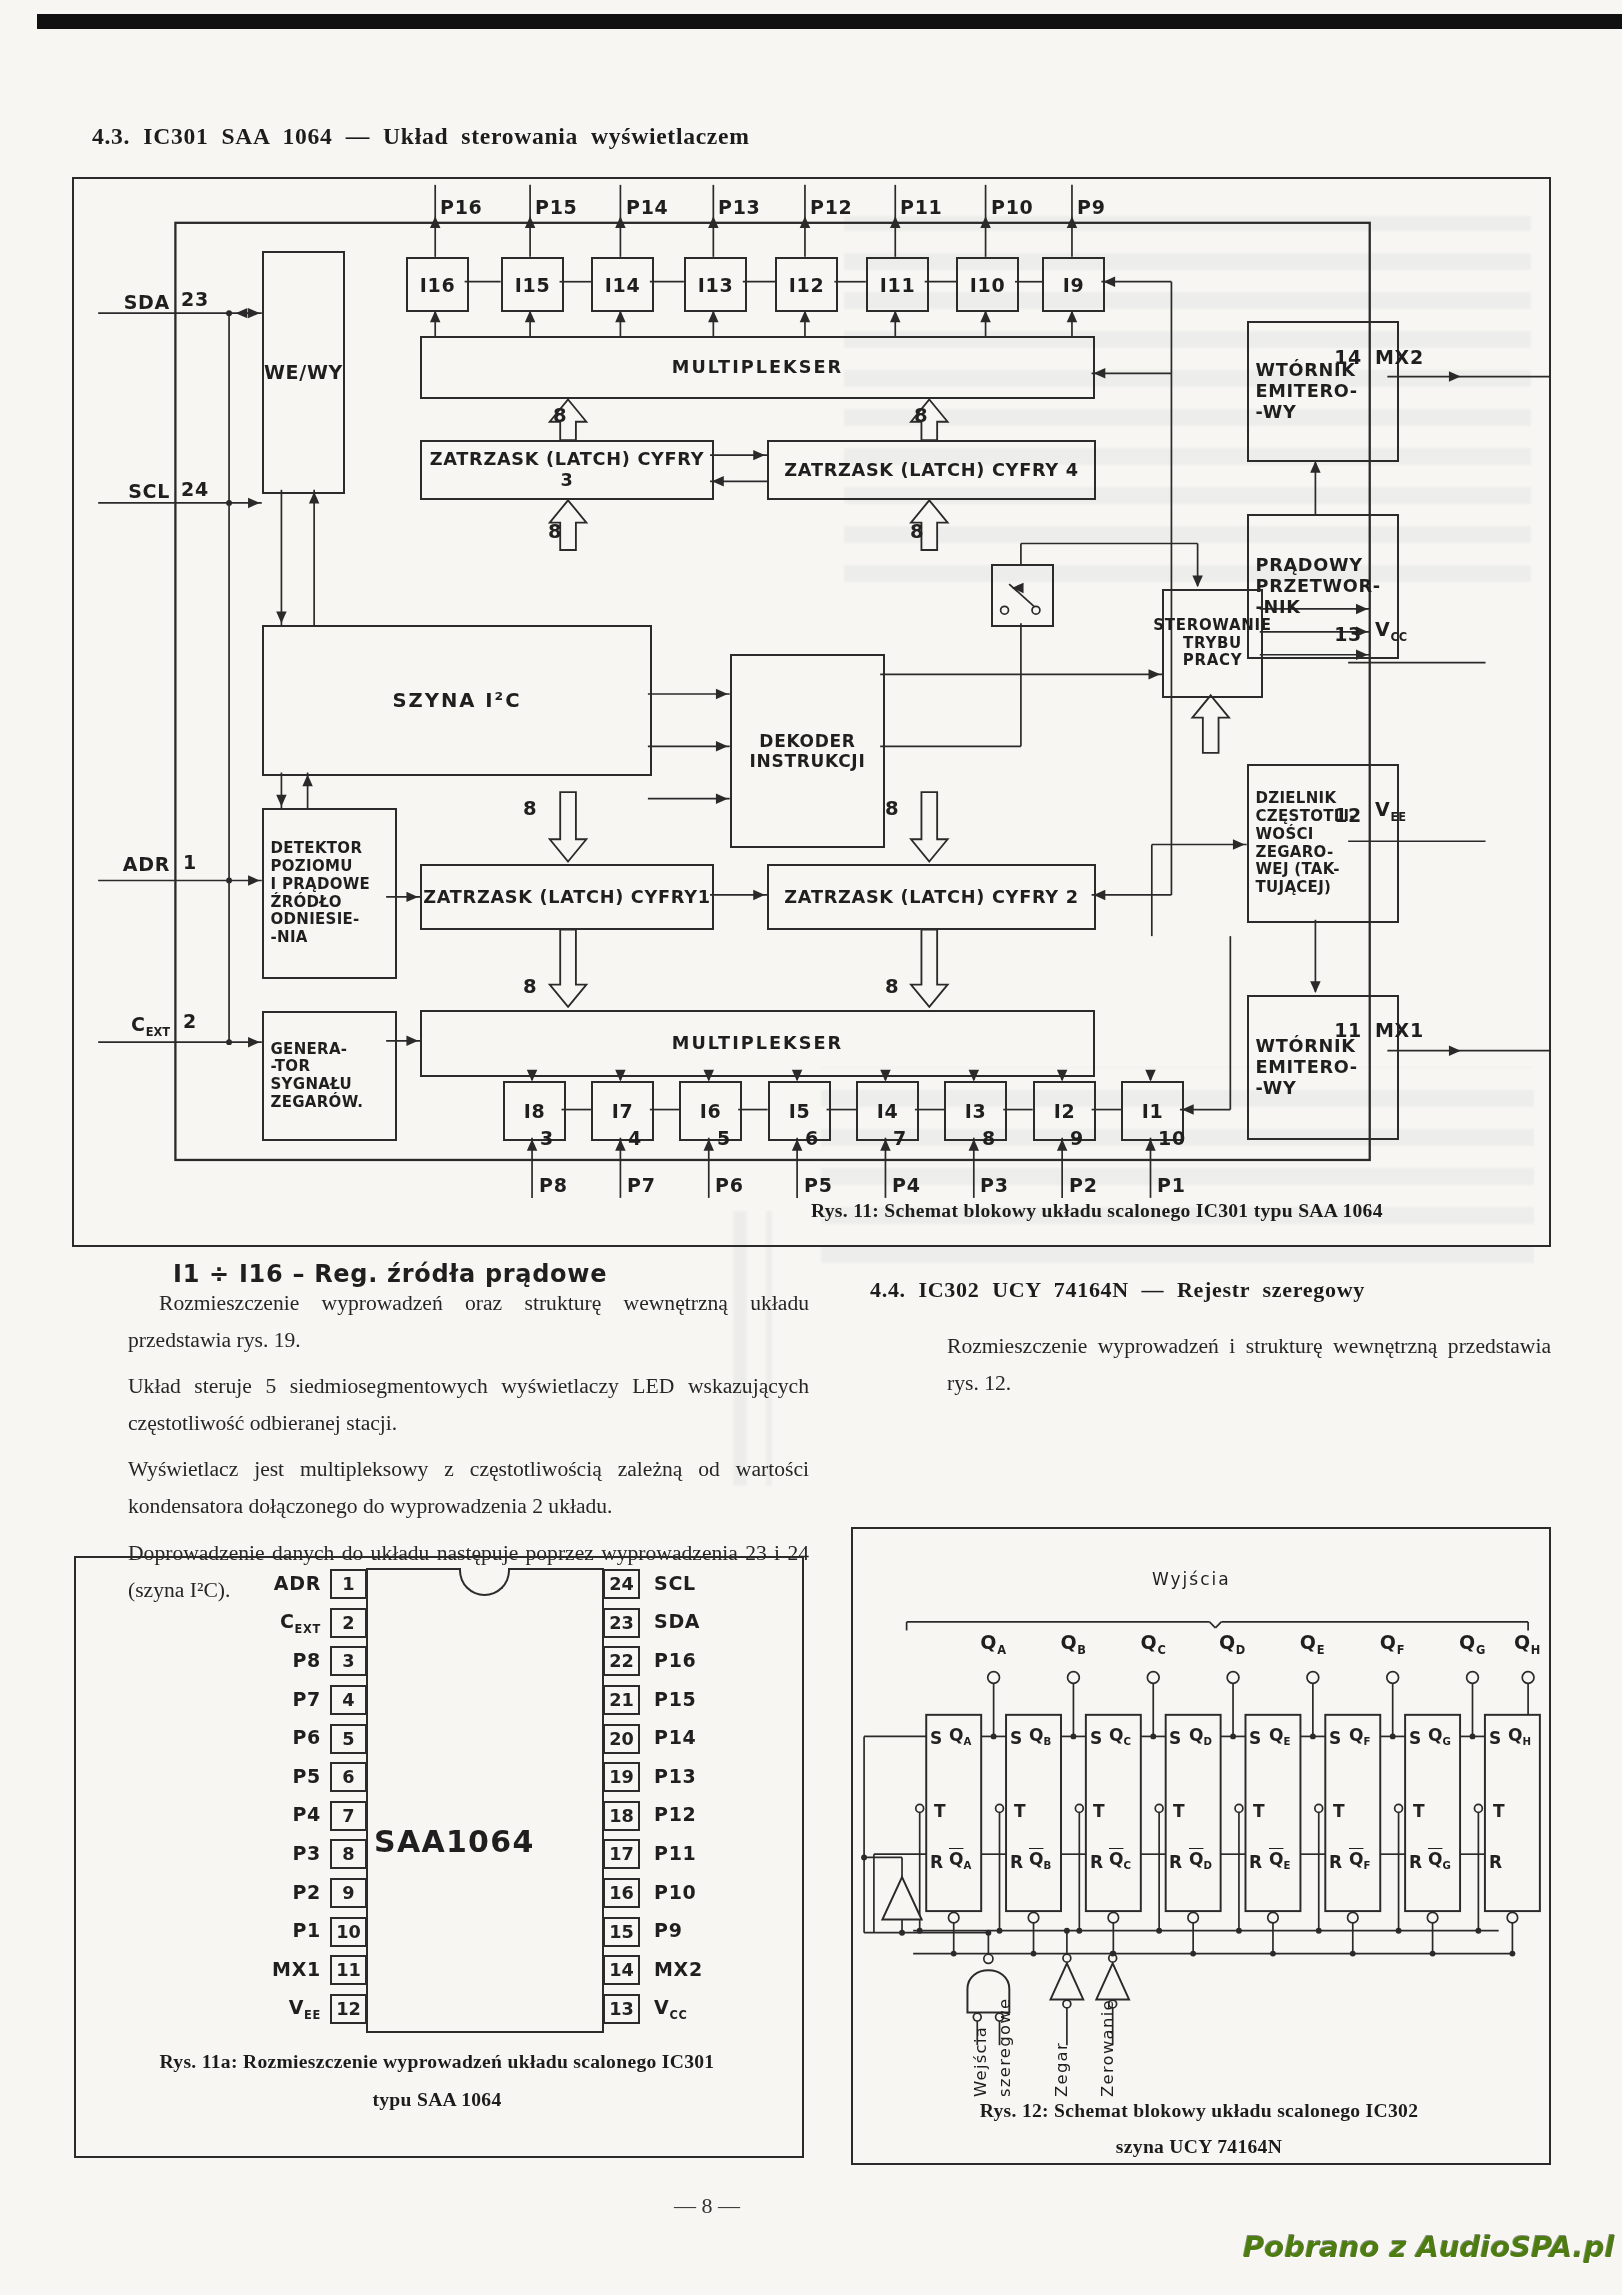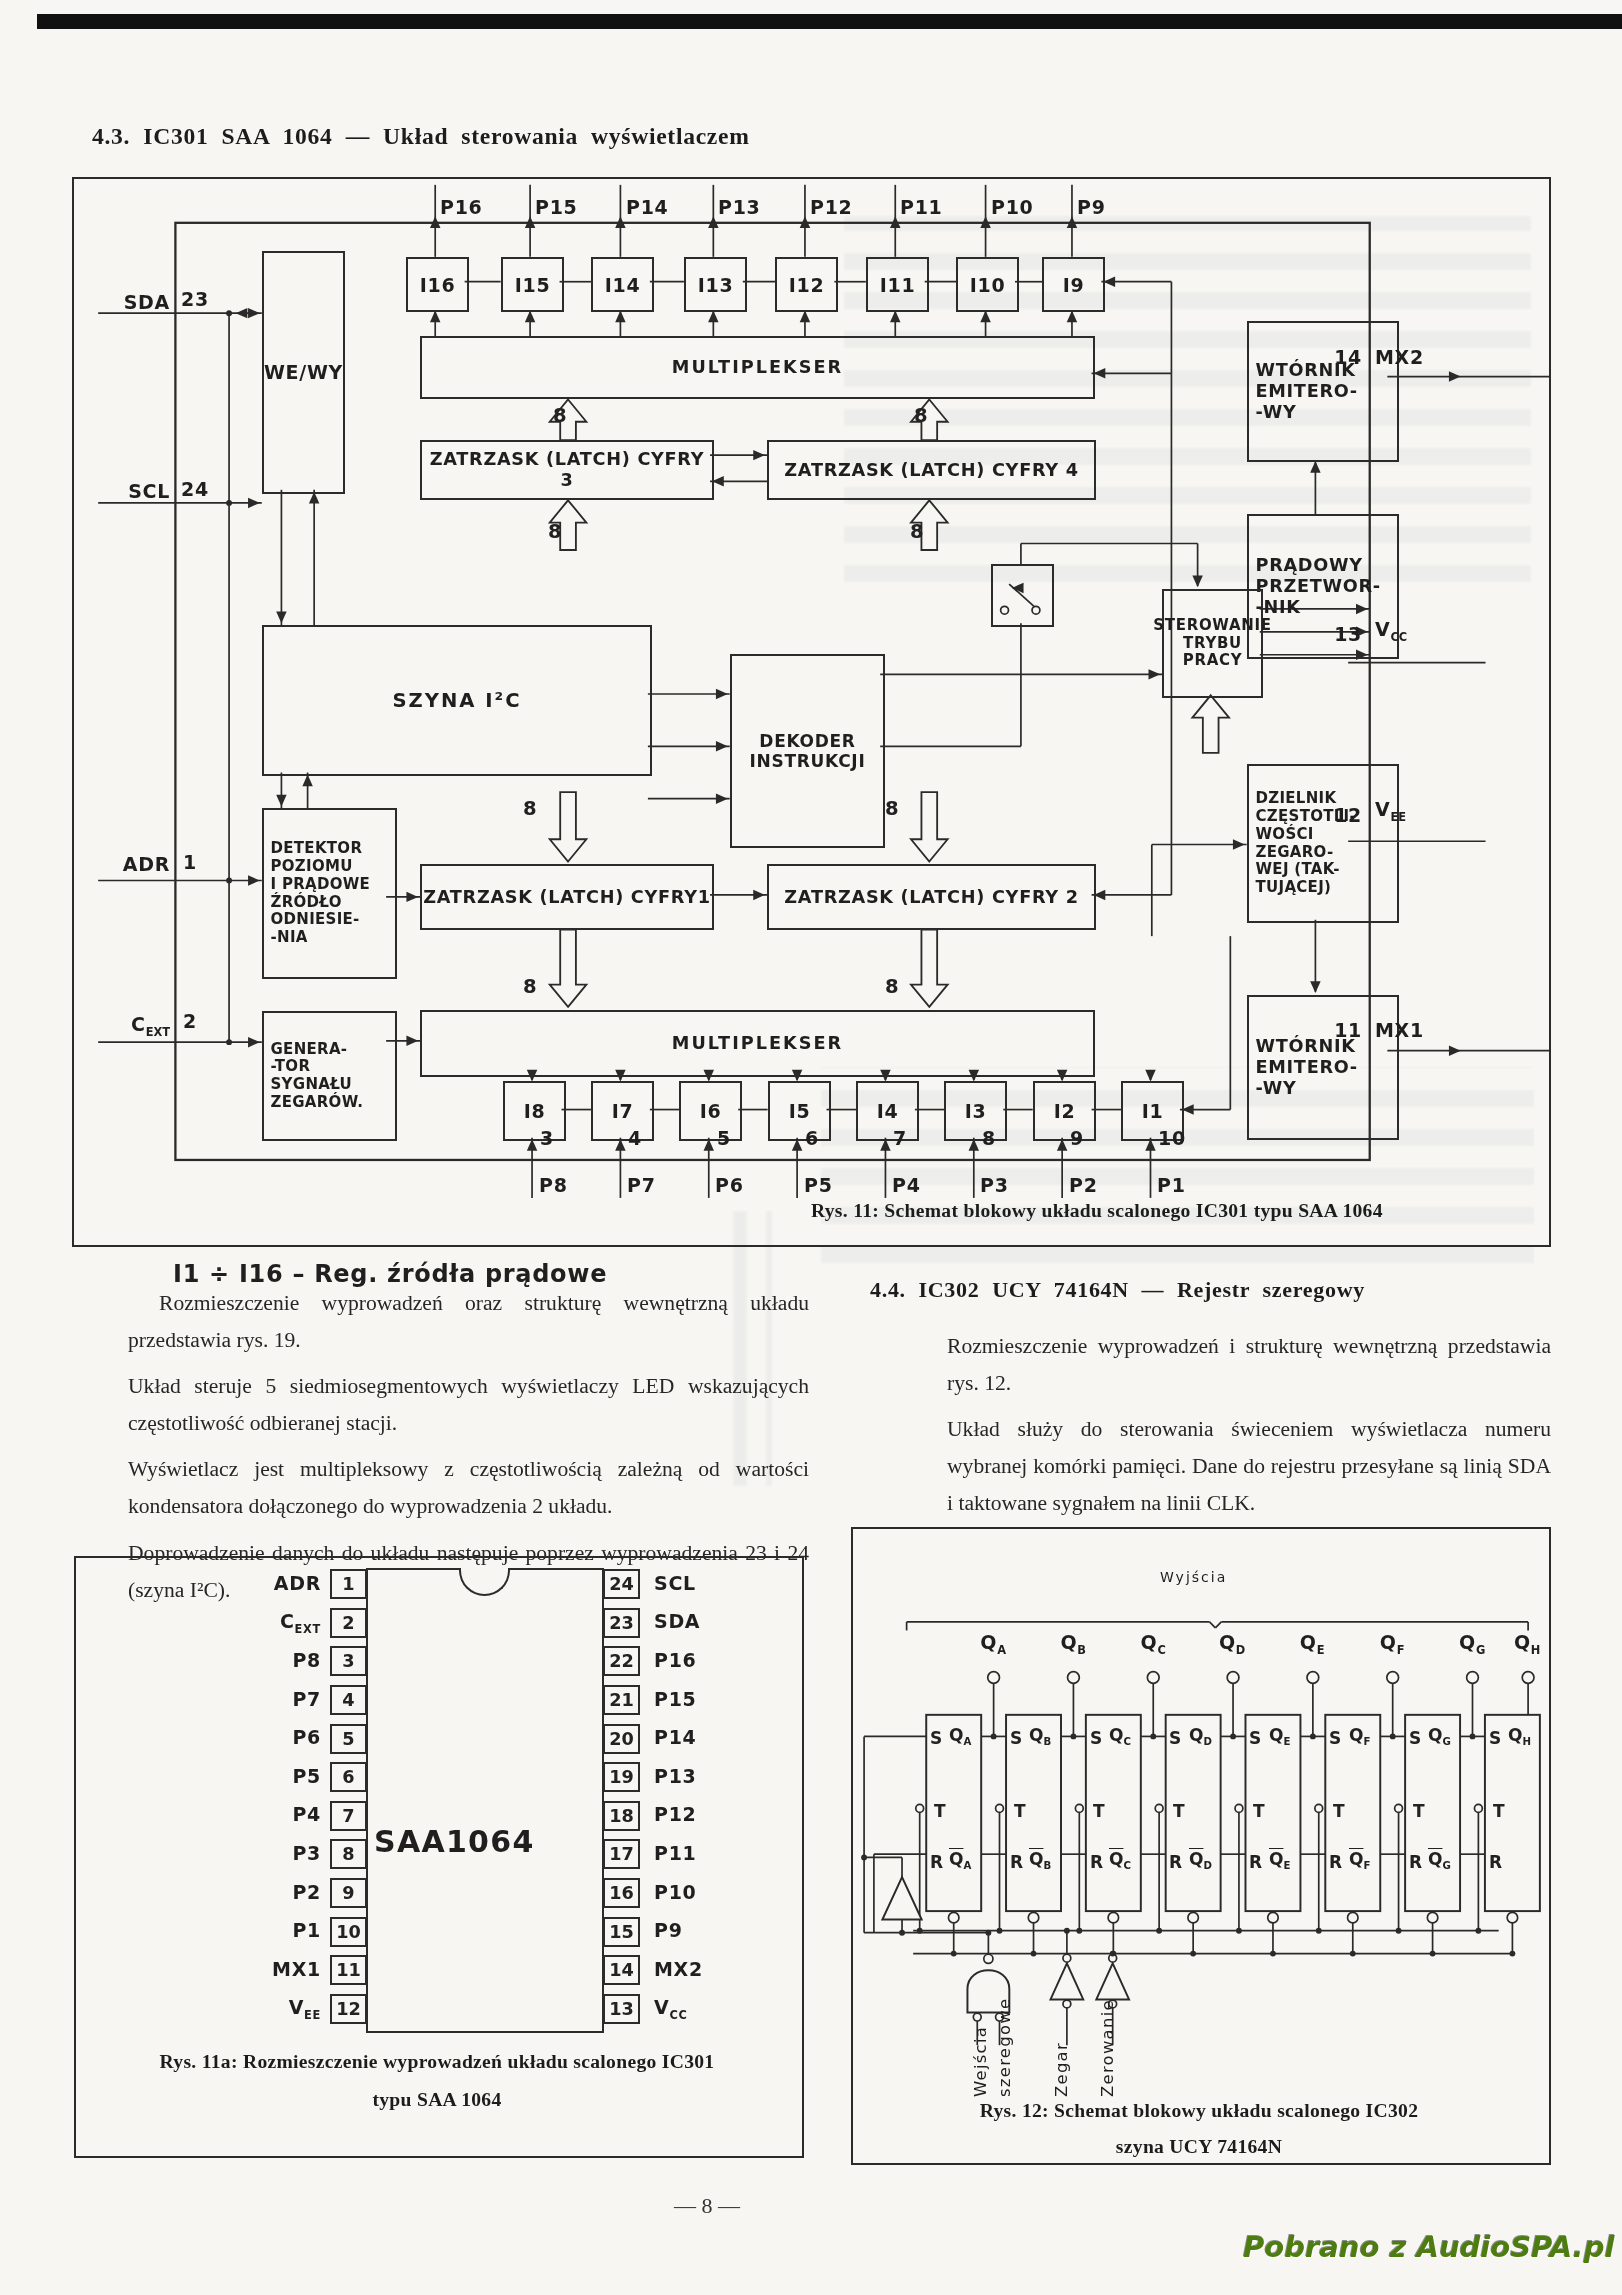--- a/index.html
+++ b/index.html
@@ -278,21 +278,20 @@
 
   <div class="col" style="left:128px;top:1285px;width:681px;">
     <p class="ind">Rozmieszczenie wyprowadzeń oraz strukturę wewnętrzną układu przedstawia rys. 19.</p>
     <p>Układ steruje 5 siedmiosegmentowych wyświetlaczy LED wskazujących częstotliwość odbieranej stacji.</p>
     <p>Wyświetlacz jest multipleksowy z częstotliwością zależną od wartości kondensatora dołączonego do wyprowadzenia 2 układu.</p>
     <p>Doprowadzenie danych do układu następuje poprzez wyprowadzenia 23 i 24 (szyna I²C).</p>
   </div>
   <div class="h1" style="left:870px;top:1277px;font-size:22px;">4.4. IC302 UCY 74164N — Rejestr szeregowy</div>
   <div class="col" style="left:870px;top:1328px;width:681px;">
     <p class="bind">Rozmieszczenie wyprowadzeń i strukturę wewnętrzną przedstawia rys. 12.</p>
-    <p class="bind">Układ służy do sterowania świeceniem wyświetlacza numeru wybranej komórki pamięci. Dane do rejestru przesyłane są linią SDA i taktowane sygnałem na linii CLK.</p>
   </div>
 
   <div class="frame" style="left:74px;top:1556px;width:726px;height:598px;"></div>
   <div class="abs" style="left:366px;top:1568px;width:234px;height:461px;border:2.6px solid #2b2b2b;"></div>
   <div class="abs" style="left:459px;top:1568px;width:47px;height:26px;background:#f7f6f2;border:2.6px solid #2b2b2b;border-top:none;border-radius:0 0 26px 26px;"></div>
   <div class="chip" style="left:374px;top:1824px;">SAA1064</div>
   <div class="serifcap" style="left:74px;top:2051px;width:726px;text-align:center;">Rys. 11a: Rozmieszczenie wyprowadzeń układu scalonego IC301</div>
   <div class="serifcap" style="left:74px;top:2089px;width:726px;text-align:center;">typu SAA 1064</div>
   <div id="pins11a" class="abs">
       <div style="position: absolute; left: 216px; top: 1572px; width: 105px; text-align: right; font: 600 19px &quot;DejaVu Sans&quot;, sans-serif; color: rgb(31, 31, 31); letter-spacing: 0.7px; white-space: nowrap;"><span>ADR</span><sub style="font-size:.6em"></sub></div>
@@ -473,21 +472,21 @@
       <circle cx="330" cy="617" r="4.5" fill="#2a2a2a"></circle>
       <circle cx="330" cy="729" r="6" fill="#f7f6f2" stroke="#2a2a2a" stroke-width="2.6"></circle>
       <line x1="330" y1="735" x2="330" y2="792" stroke="#2a2a2a" stroke-width="2.6"></line>
       <polygon points="375,722 425,722 400,667" fill="#f7f6f2" stroke="#2a2a2a" stroke-width="3"></polygon>
       <circle cx="400" cy="659" r="6" fill="#f7f6f2" stroke="#2a2a2a" stroke-width="2.6"></circle>
       <line x1="400" y1="653" x2="400" y2="652" stroke="#2a2a2a" stroke-width="2.6"></line>
       <circle cx="400" cy="652" r="4.5" fill="#2a2a2a"></circle>
       <circle cx="400" cy="729" r="6" fill="#f7f6f2" stroke="#2a2a2a" stroke-width="2.6"></circle>
       <line x1="400" y1="735" x2="400" y2="792" stroke="#2a2a2a" stroke-width="2.6"></line>
     </svg>
-  <div class="dlab" style="left:1152px;top:1569px;font-size:14px;font-weight:500;letter-spacing:2px;margin-left:8px;">Wyjścia</div>
+  <div class="dlab" style="left:1152px;top:1569px;font-size:17px;font-weight:500;letter-spacing:2px;">Wyjścia</div>
   <div id="ff-area" class="abs">
       <div style="position: absolute; left: 930px; top: 1728px; font: 600 17px &quot;DejaVu Sans&quot;, sans-serif;">S</div>
       <div style="position: absolute; left: 949px; top: 1725px; font: 600 17px &quot;DejaVu Sans&quot;, sans-serif;"><span>Q</span><sub style="font-size:.6em">A</sub></div>
       <div style="position: absolute; left: 934px; top: 1801px; font: 600 17px &quot;DejaVu Sans&quot;, sans-serif;">T</div>
       <div style="position: absolute; left: 930px; top: 1852px; font: 600 17px &quot;DejaVu Sans&quot;, sans-serif;">R</div>
       <div style="position: absolute; left: 949px; top: 1849px; font: 600 17px &quot;DejaVu Sans&quot;, sans-serif;"><span style="text-decoration:overline">Q</span><sub style="font-size:.6em">A</sub></div>
       <div style="position: absolute; left: 1010px; top: 1728px; font: 600 17px &quot;DejaVu Sans&quot;, sans-serif;">S</div>
       <div style="position: absolute; left: 1029px; top: 1725px; font: 600 17px &quot;DejaVu Sans&quot;, sans-serif;"><span>Q</span><sub style="font-size:.6em">B</sub></div>
       <div style="position: absolute; left: 1014px; top: 1801px; font: 600 17px &quot;DejaVu Sans&quot;, sans-serif;">T</div>
       <div style="position: absolute; left: 1010px; top: 1852px; font: 600 17px &quot;DejaVu Sans&quot;, sans-serif;">R</div>

